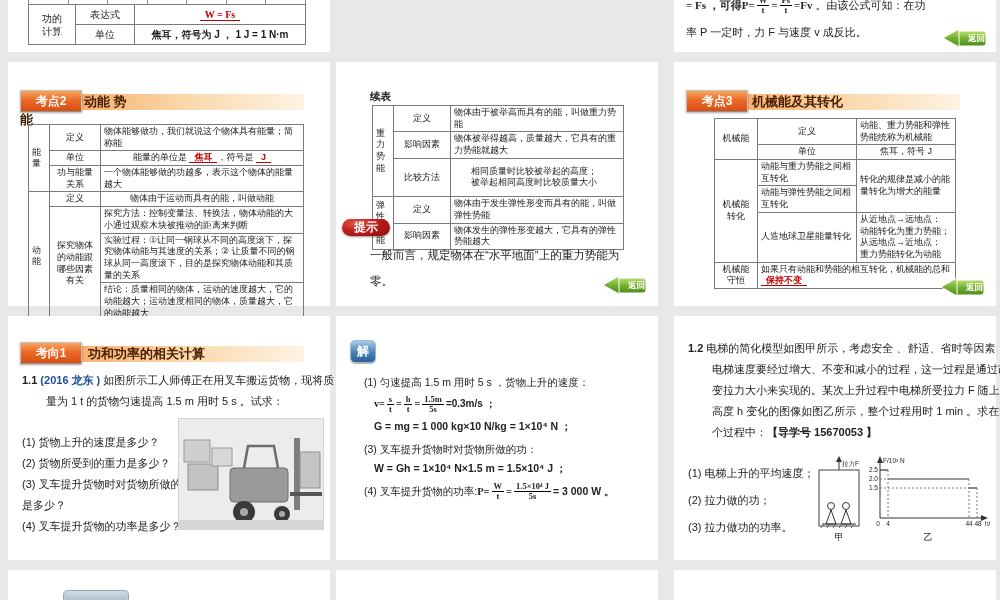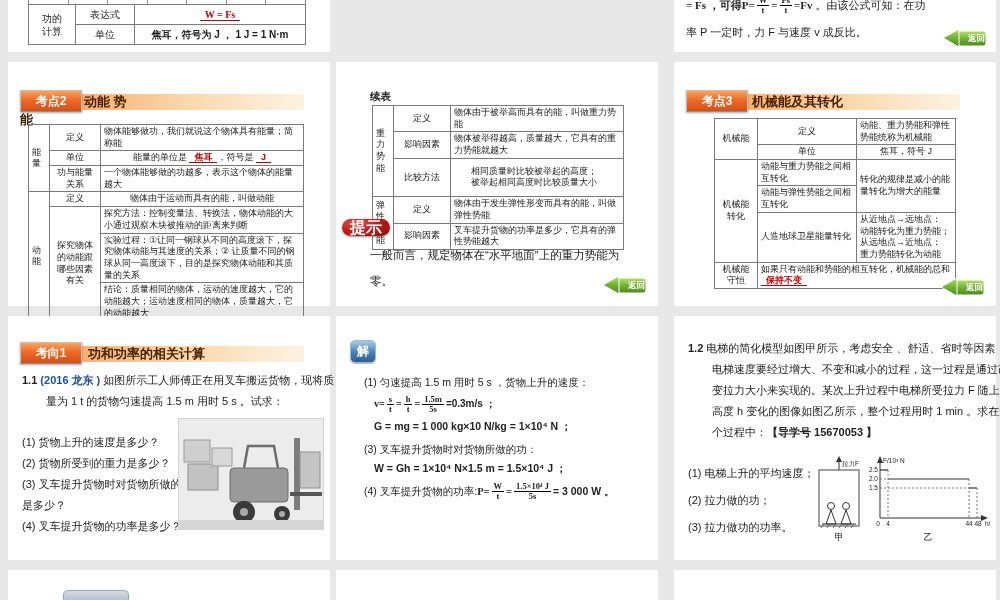--- a/index.html
+++ b/index.html
@@ -21,21 +21,21 @@
   .kd-badge{position:absolute;width:60px;height:20px;border-radius:0;
     background:linear-gradient(180deg,#f9a55c 0%,#ec6a28 45%,#d94e12 100%);
     border:1px solid #c2c2c2;border-bottom-color:#8f8f8f;
     color:#fff;font-weight:bold;font-size:12px;text-align:center;line-height:20px;
     box-shadow:0 1px 2px rgba(0,0,0,.35);z-index:3;}
   .kd-bar{position:absolute;height:16px;z-index:2;
     background:linear-gradient(90deg,#f6a55f 0%,#fbd9ae 55%,#fdf3e3 100%);
     color:#4a2000;font-weight:bold;font-size:13px;line-height:16px;white-space:nowrap;}
   .tip-badge{position:absolute;width:48px;height:17px;border-radius:9px;
     background:radial-gradient(ellipse at 30% 25%,#e0564a 0%,#c01c1c 45%,#8e0d0d 100%);
-    color:#fff;font-weight:bold;font-size:16px;text-align:center;line-height:17px;
+    color:#fff;font-weight:bold;font-size:12px;text-align:center;line-height:17px;
     box-shadow:0 1px 2px rgba(0,0,0,.4);z-index:4;}
   .jie-badge{position:absolute;width:24px;height:21px;border-radius:5px;
     background:linear-gradient(180deg,#a6cdea 0%,#4781b4 55%,#2d5f92 100%);
     border:1px solid #9db8cc;color:#fff;font-weight:bold;font-size:12px;
     text-align:center;line-height:21px;box-shadow:0 1px 1px rgba(0,0,0,.3);}
   .badge-sliver{position:absolute;left:55px;top:20px;width:64px;height:14px;
     border-radius:5px 5px 0 0;background:linear-gradient(180deg,#d3dbe2,#9fb7c8);
     border:1px solid #9aa7b0;border-bottom:none;}
 
   
@@ -175,21 +175,21 @@
         <td class="h" style="padding:7px 3px;">比较方法</td>
         <td style="padding:7px 20px;">相同质量时比较被举起的高度；被举起相同高度时比较质量大小</td>
       </tr>
       <tr>
         <td class="g" rowspan="2">弹性势能</td>
         <td class="h">定义</td>
         <td>物体由于发生弹性形变而具有的能，叫做弹性势能</td>
       </tr>
       <tr>
         <td class="h">影响因素</td>
-        <td>叉车提升货物的功率是多少，它具有的弹性势能越大</td>
+        <td>物体发生的弹性形变越大，它具有的弹性势能越大</td>
       </tr>
     </tbody>
       </table>
     <div class="tip-badge" style="left:6px;top:157px;">提示</div>
     <div class="para" style="left:34px;top:180px;width:266px;font-size:11.5px;line-height:26px;">一般而言，规定物体在“水平地面”上的重力势能为零。</div>
     <div class="back-btn" style="right:10px;top:212px;">
       <svg width="46" height="22" viewBox="0 0 46 22">
         <rect x="15" y="4" width="29" height="15" rx="3" fill="url(#greenGrad)" stroke="#ffffff" stroke-width="1"></rect>
         <polygon points="1,11 17,2 17,20" fill="url(#greenGrad)" stroke="#ffffff" stroke-width="1"></polygon>
       </svg>

